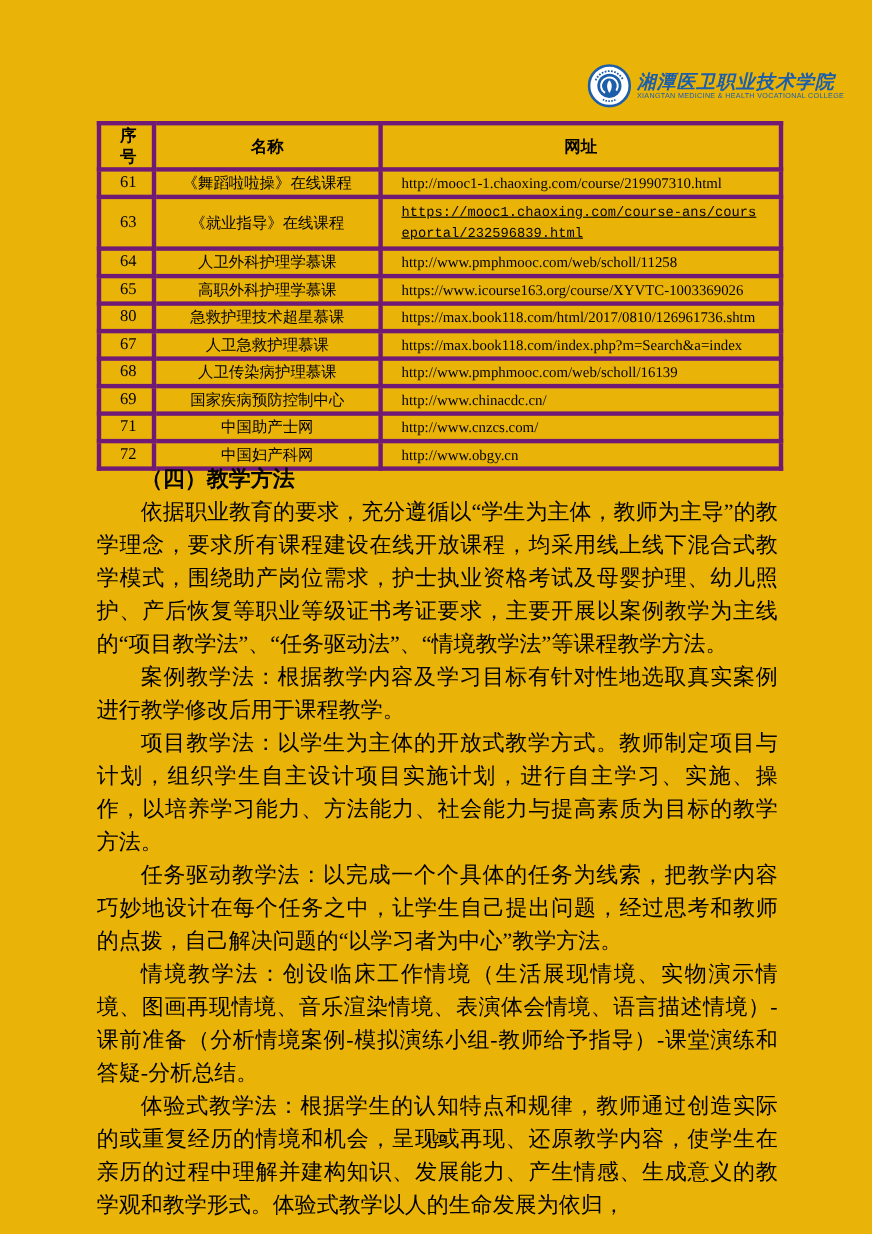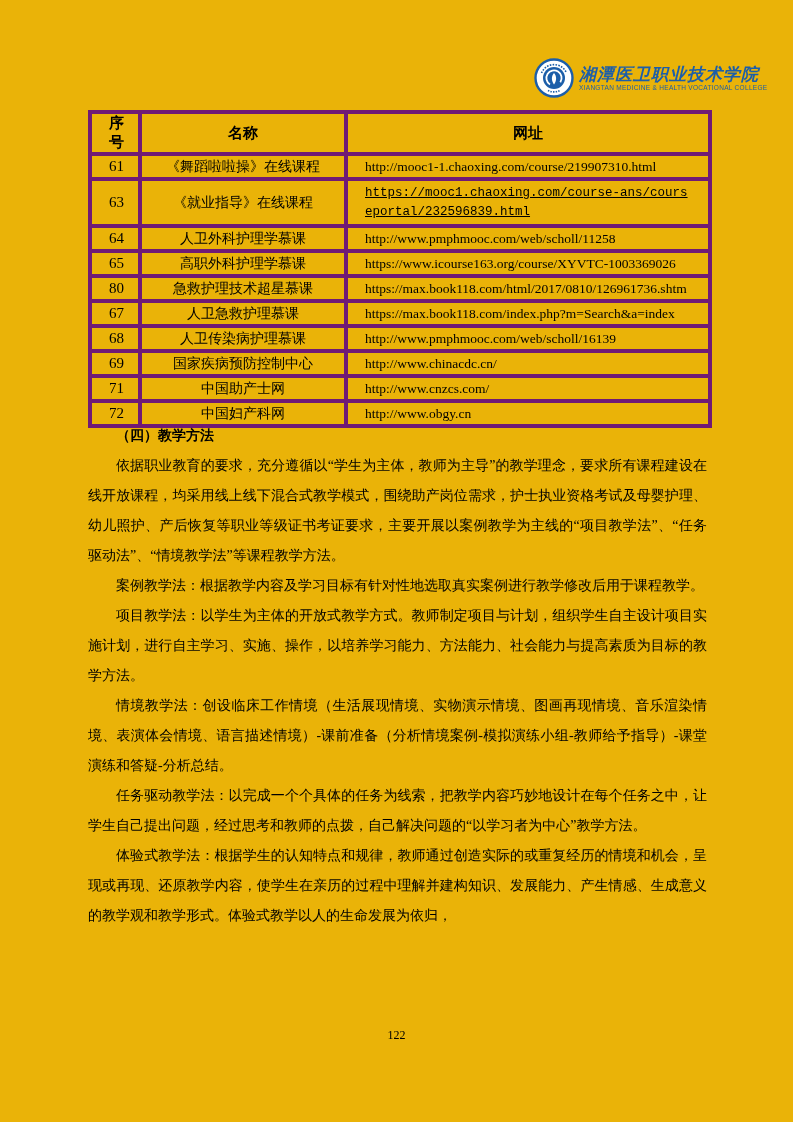--- a/index.html
+++ b/index.html
@@ -49,21 +49,21 @@
     font-family:"Liberation Mono", monospace;
     font-size:12.5px; line-height:19px;
     text-decoration:underline;
     word-break:break-all;
     display:inline-block;
   }
 
   
   .content {
     position:absolute; left:88px; top:421px; width:619px;
-    font-size:14px; line-height:30px; text-align:justify;
+    font-size:20px; line-height:30px; text-align:justify;
   }
   .content p { margin:0; text-indent:2em; }
   .sec-heading { font-weight:bold; }
   .m-label { font-weight:normal; }
 
   
   .page-num {
     position:absolute; top:1028px; left:0; width:100%;
     text-align:center; font-size:12px;
   }
@@ -151,20 +151,20 @@
       <td class="c-url">http://www.obgy.cn</td>
     </tr>
   </tbody>
     </table>
 
   <div class="content">
     <p class="sec-heading">（四）教学方法</p>
     <p>依据职业教育的要求，充分遵循以“学生为主体，教师为主导”的教学理念，要求所有课程建设在线开放课程，均采用线上线下混合式教学模式，围绕助产岗位需求，护士执业资格考试及母婴护理、幼儿照护、产后恢复等职业等级证书考证要求，主要开展以案例教学为主线的“项目教学法”、“任务驱动法”、“情境教学法”等课程教学方法。</p>
     <p><span class="m-label">案例教学法：</span><span>根据教学内容及学习目标有针对性地选取真实案例进行教学修改后用于课程教学。</span></p>
     <p><span class="m-label">项目教学法：</span><span>以学生为主体的开放式教学方式。教师制定项目与计划，组织学生自主设计项目实施计划，进行自主学习、实施、操作，以培养学习能力、方法能力、社会能力与提高素质为目标的教学方法。</span></p>
+    <p><span class="m-label">任务驱动教学法：</span><span>以完成一个个具体的任务为线索，把教学内容巧妙地设计在每个任务之中，让学生自己提出问题，经过思考和教师的点拨，自己解决问题的“以学习者为中心”教学方法。</span></p>
     <p><span class="m-label">情境教学法：</span><span>创设临床工作情境（生活展现情境、实物演示情境、图画再现情境、音乐渲染情境、表演体会情境、语言描述情境）-课前准备（分析情境案例-模拟演练小组-教师给予指导）-课堂演练和答疑-分析总结。</span></p>
-    <p><span class="m-label">任务驱动教学法：</span><span>以完成一个个具体的任务为线索，把教学内容巧妙地设计在每个任务之中，让学生自己提出问题，经过思考和教师的点拨，自己解决问题的“以学习者为中心”教学方法。</span></p>
     <p><span class="m-label">体验式教学法：</span><span>根据学生的认知特点和规律，教师通过创造实际的或重复经历的情境和机会，呈现或再现、还原教学内容，使学生在亲历的过程中理解并建构知识、发展能力、产生情感、生成意义的教学观和教学形式。体验式教学以人的生命发展为依归，</span></p>
   </div>
 
   <div class="page-num">122</div>
 
 </div>
 
 </body></html>

